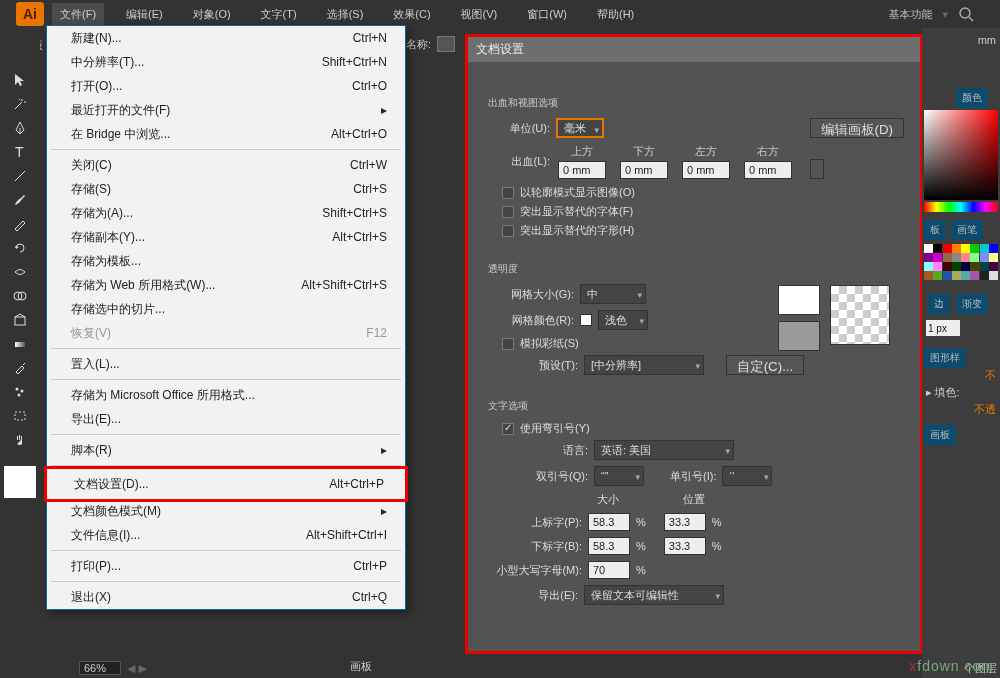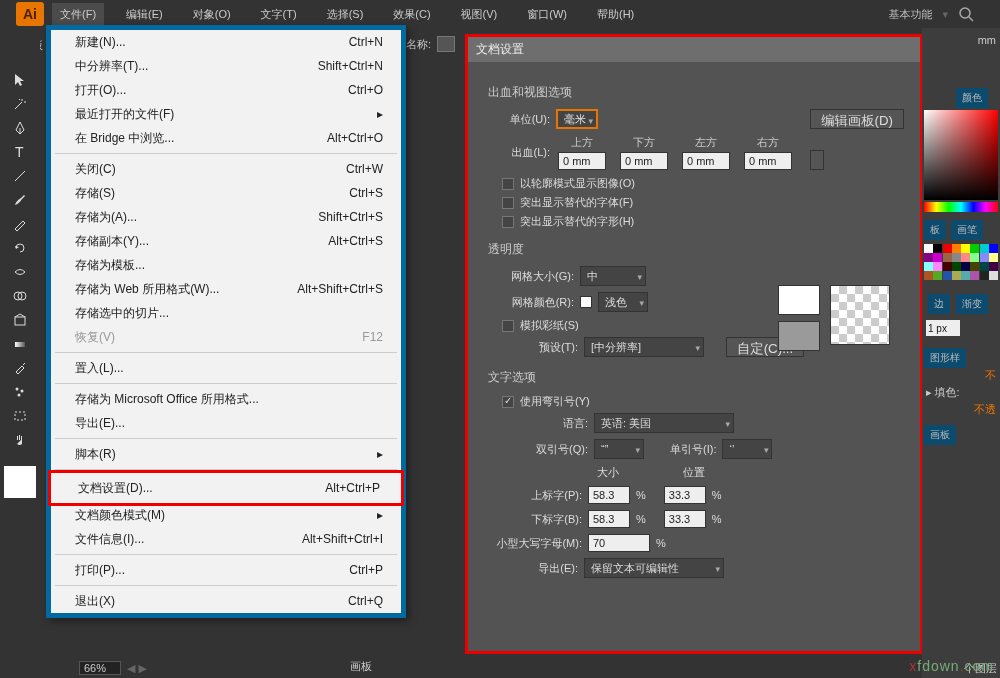--- a/index.html
+++ b/index.html
@@ -5,43 +5,43 @@
 * { margin: 0; padding: 0; box-sizing: border-box; font-family: "Microsoft YaHei", sans-serif; }
 body { background: #333; color: #ccc; font-size: 11px; width: 1000px; height: 678px; overflow: hidden; position: relative; }
 .topbar { height: 28px; background: #333; display: flex; align-items: center; padding: 0 16px; }
 .ai-logo { width: 28px; height: 24px; background: #e87500; color: #4d1f00; font-weight: bold; font-size: 14px; display: flex; align-items: center; justify-content: center; border-radius: 3px; margin-right: 8px; }
 .menu-bar { display: flex; gap: 14px; }
 .menu-item { padding: 4px 8px; cursor: default; }
 .menu-item.active { background: #4b4b4b; }
 .top-right { margin-left: auto; display: flex; align-items: center; gap: 10px; color: #bbb; padding-right: 10px;}
 .search-icon { width: 16px; height: 16px; }
 
-.file-menu { position: absolute; left: 46px; top: 25px; width: 360px; background: #f2f2f2; color: #222; border: 5px solid #0369a1; box-shadow: 3px 3px 8px rgba(0,0,0,0.4); z-index: 100; }
+.file-menu { position: absolute; left: 46px; top: 25px; width: 360px; background: #f2f2f2; color: #222; border: 1px solid #0369a1; box-shadow: 3px 3px 8px rgba(0,0,0,0.4); z-index: 100; }
 .fm-row { display: flex; justify-content: space-between; padding: 3px 18px 3px 24px; font-size: 12px; line-height: 18px; }
 .fm-row.disabled { color: #999; }
 .fm-sep { height: 1px; background: #ccc; margin: 3px 4px; }
 .fm-highlight { border: 3px solid #e00; margin: -3px; padding: 3px; }
 
 .artboard-label { position: absolute; left: 15px; top: 36px; background: #333; color: #ccc; padding: 2px 6px; font-size: 11px; }
 
 .toolbox { position: absolute; left: 0; top: 28px; width: 40px; height: 650px; background: #333; display: flex; flex-direction: column; align-items: center; padding-top: 40px; gap: 0; }
 .tool { width: 30px; height: 24px; display: flex; align-items: center; justify-content: center; color: #ddd; }
 .tool svg { width: 16px; height: 16px; }
 
 .name-bar { position: absolute; left: 406px; top: 36px; display: flex; align-items: center; gap: 6px; }
 .name-bar span { color: #ccc; }
 .name-ico { width: 18px; height: 16px; background: #555; border: 1px solid #777; }
 
 .doc-setup { position: absolute; left: 465px; top: 34px; width: 458px; height: 620px; background: #535353; border: 3px solid #e00; padding: 0; }
 .ds-title { background: #6e6e6e; color: #eee; padding: 4px 8px; font-size: 12px; }
 .ds-body { padding: 10px 16px 8px 20px; color: #ddd; font-size: 11px; }
-.ds-section-title { color: #ccc; margin: 12px 0 8px 0; font-size: 12px; }
+.ds-section-title { color: #ccc; margin: 24px 0 8px 0; font-size: 10px; }
 .ds-row { display: flex; align-items: center; gap: 6px; margin-bottom: 6px; }
 .ds-label { text-align: right; display: inline-block; }
-.ds-select { background: #444; border: 1px solid #333; color: #ddd; padding: 1px 10px 1px 6px; position: relative; height: 20px; line-height: 16px; display: inline-flex; align-items: center; }
+.ds-select { background: #444; border: 1px solid #333; color: #ddd; padding: 1px 16px 1px 6px; position: relative; height: 20px; line-height: 16px; display: inline-flex; align-items: center; }
 .ds-select.unit { border: 2px solid #e87500; }
 .ds-select::after { content: "▾"; position: absolute; right: 3px; top: 2px; font-size: 9px; color: #aaa; }
 .ds-btn { background: #555; border: 1px solid #333; color: #ddd; padding: 2px 10px; height: 20px; }
 .ds-input { background: #eee; color: #222; border: 1px solid #333; padding: 1px 4px; width: 48px; height: 18px; font-size: 11px; }
 .ds-check { display: flex; align-items: center; gap: 6px; margin: 4px 0 4px 14px; }
 .ds-cb { width: 12px; height: 12px; border: 1px solid #777; background: #444; display: inline-block; }
 .ds-cb.checked::after { content: "✓"; color: #ddd; font-size: 10px; position: relative; top: -3px; left: 1px; }
 .bleed-cols { display: flex; gap: 14px; margin-left: 2px; align-items: flex-end; }
 .bleed-col { display: flex; flex-direction: column; align-items: center; gap: 2px; }
 .bleed-col-label { font-size: 11px; color: #ccc; }
@@ -400,21 +400,21 @@
     <div class="ds-row" style="margin-left:20px">
         <span class="ds-label" style="width:74px">下标字(B):</span>
         <input class="ds-input" style="width: 42px;" value="58.3">
         <span>%</span>
         <span style="width:6px"></span>
         <input class="ds-input" style="width: 42px;" value="33.3">
         <span>%</span>
       </div>
     <div class="ds-row">
         <span class="ds-label" style="width:94px">小型大写字母(M):</span>
-        <input class="ds-input" style="width: 62px;" value="70">
+        <input class="ds-input" style="width: 42px;" value="70">
         <span>%</span>
       </div>
     <div class="ds-row" style="margin-left:30px">
         <span class="ds-label" style="width:60px">导出(E):</span>
         <span class="ds-select" style="width:140px">保留文本可编辑性</span>
       </div>
   </div>
 </div>
 
 <div class="right-panels">

